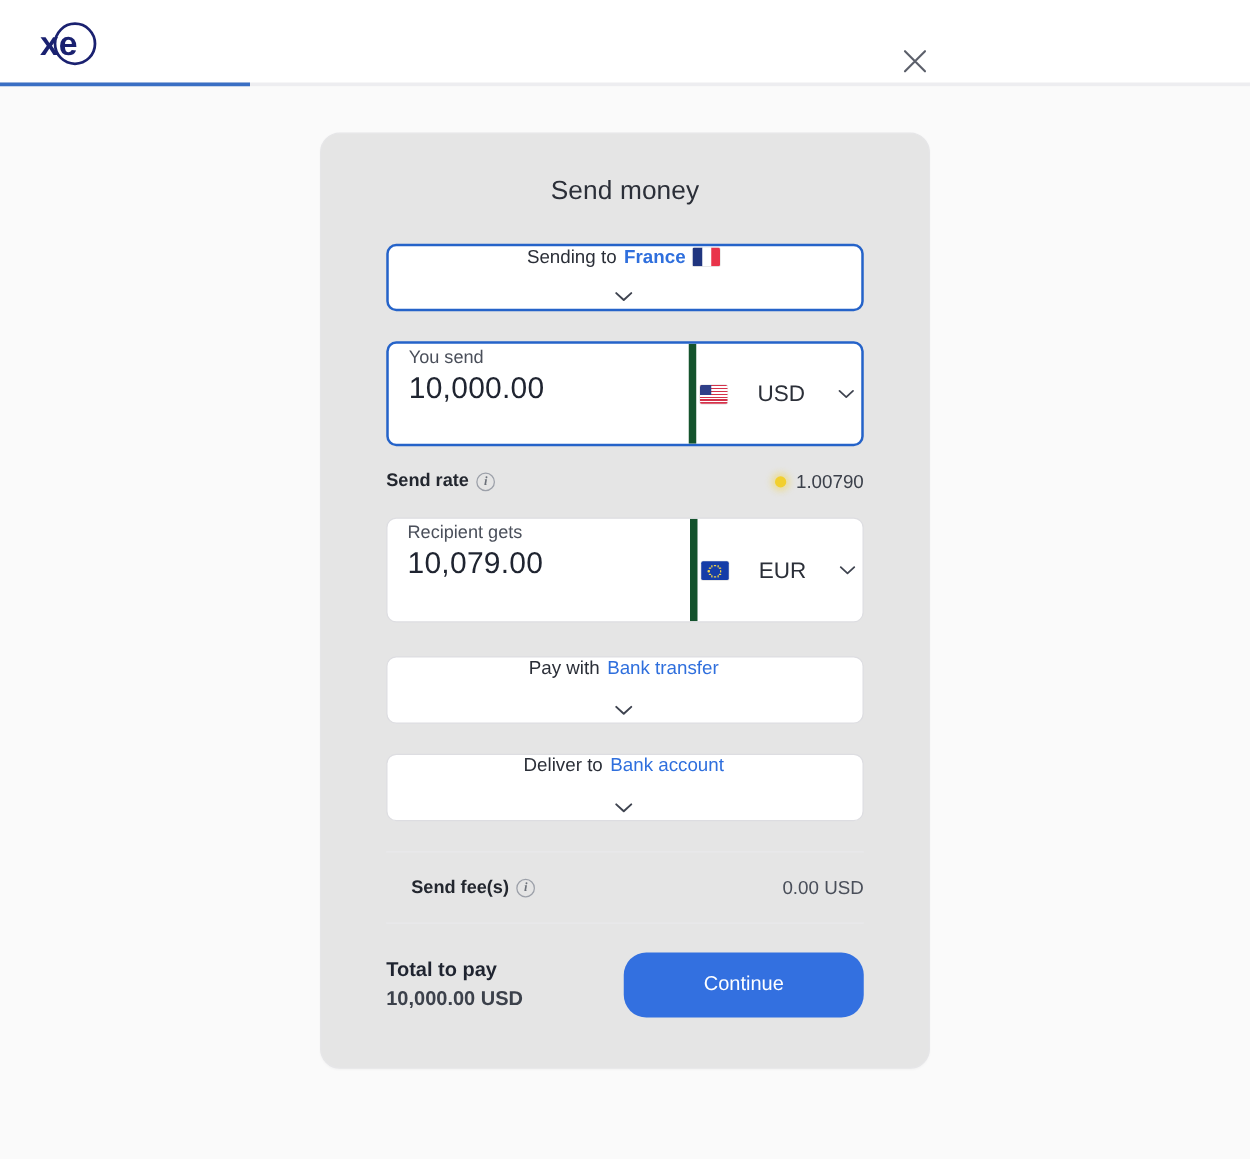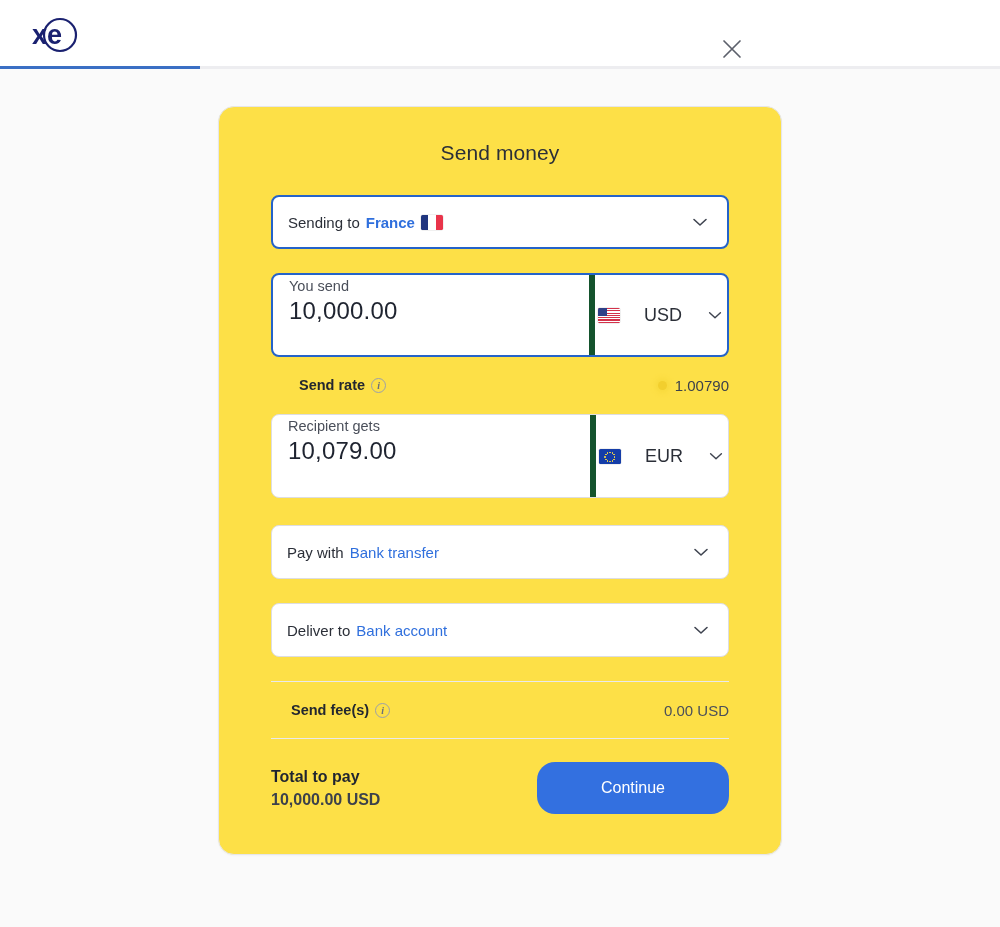--- a/index.html
+++ b/index.html
@@ -63,22 +63,22 @@
   .page {
     height: 858px;
     padding-top: 37px;
     display: flex;
     justify-content: center;
     align-items: flex-start;
     background: #fafafa;
   }
 
   .card {
-    width: 564px;
-    background: #fde047;
+    width: 488px;
+    background: #e5e5e5;
     border: 1px solid #e6e6e8;
     border-radius: 16px;
     padding: 34px 52px 40px 52px;
     box-shadow: 0 1px 2px rgba(0,0,0,0.03);
   }
 
   .card-title {
     font-size: 21px;
     font-weight: 400;
     color: #2b2f38;
@@ -91,20 +91,21 @@
   .select-row {
     height: 54px;
     border: 1px solid #dddde1;
     border-radius: 8px;
     display: flex;
     align-items: center;
     justify-content: space-between;
     padding: 0 17px 0 15px;
     background: #fff;
     cursor: pointer;
+    flex-direction: column;
   }
   .select-row.focused {
     border: 2px solid #2563c9;
   }
   .select-label {
     font-size: 15px;
     color: #2b2f38;
     display: flex;
     align-items: center;
     gap: 6px;
@@ -214,21 +215,20 @@
     margin: 17px 0 18px 0;
     height: 22px;
   }
   .rate-label {
     display: flex;
     align-items: center;
     gap: 6px;
     font-size: 14.5px;
     font-weight: 700;
     color: #23272f;
-    margin-left: 28px;
   }
   .rate-value-wrap {
     display: flex;
     align-items: center;
     gap: 8px;
     font-size: 15px;
     color: #3c414b;
   }
   .live-dot {
     width: 9px;

